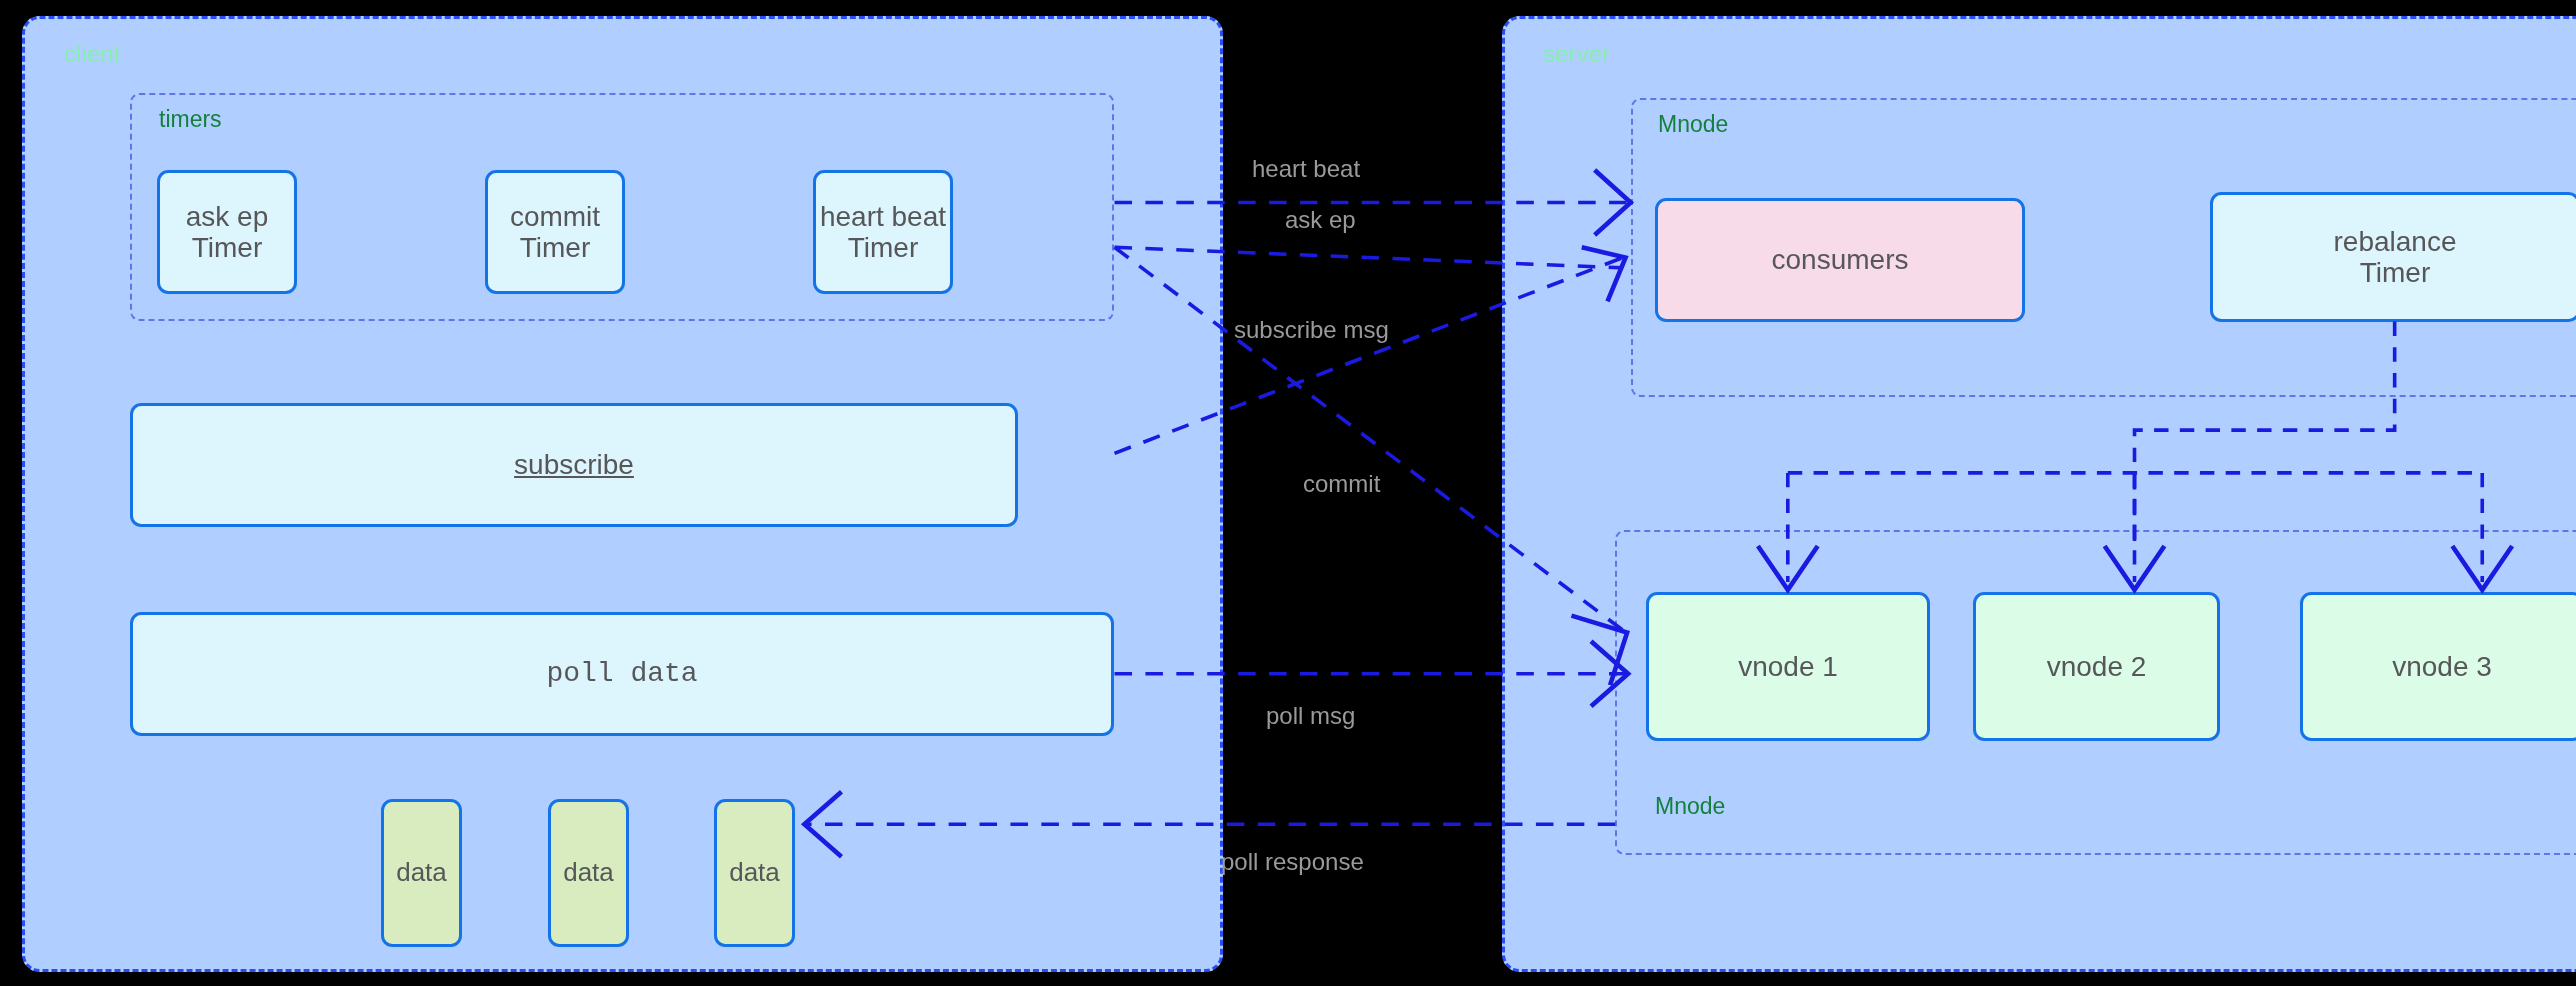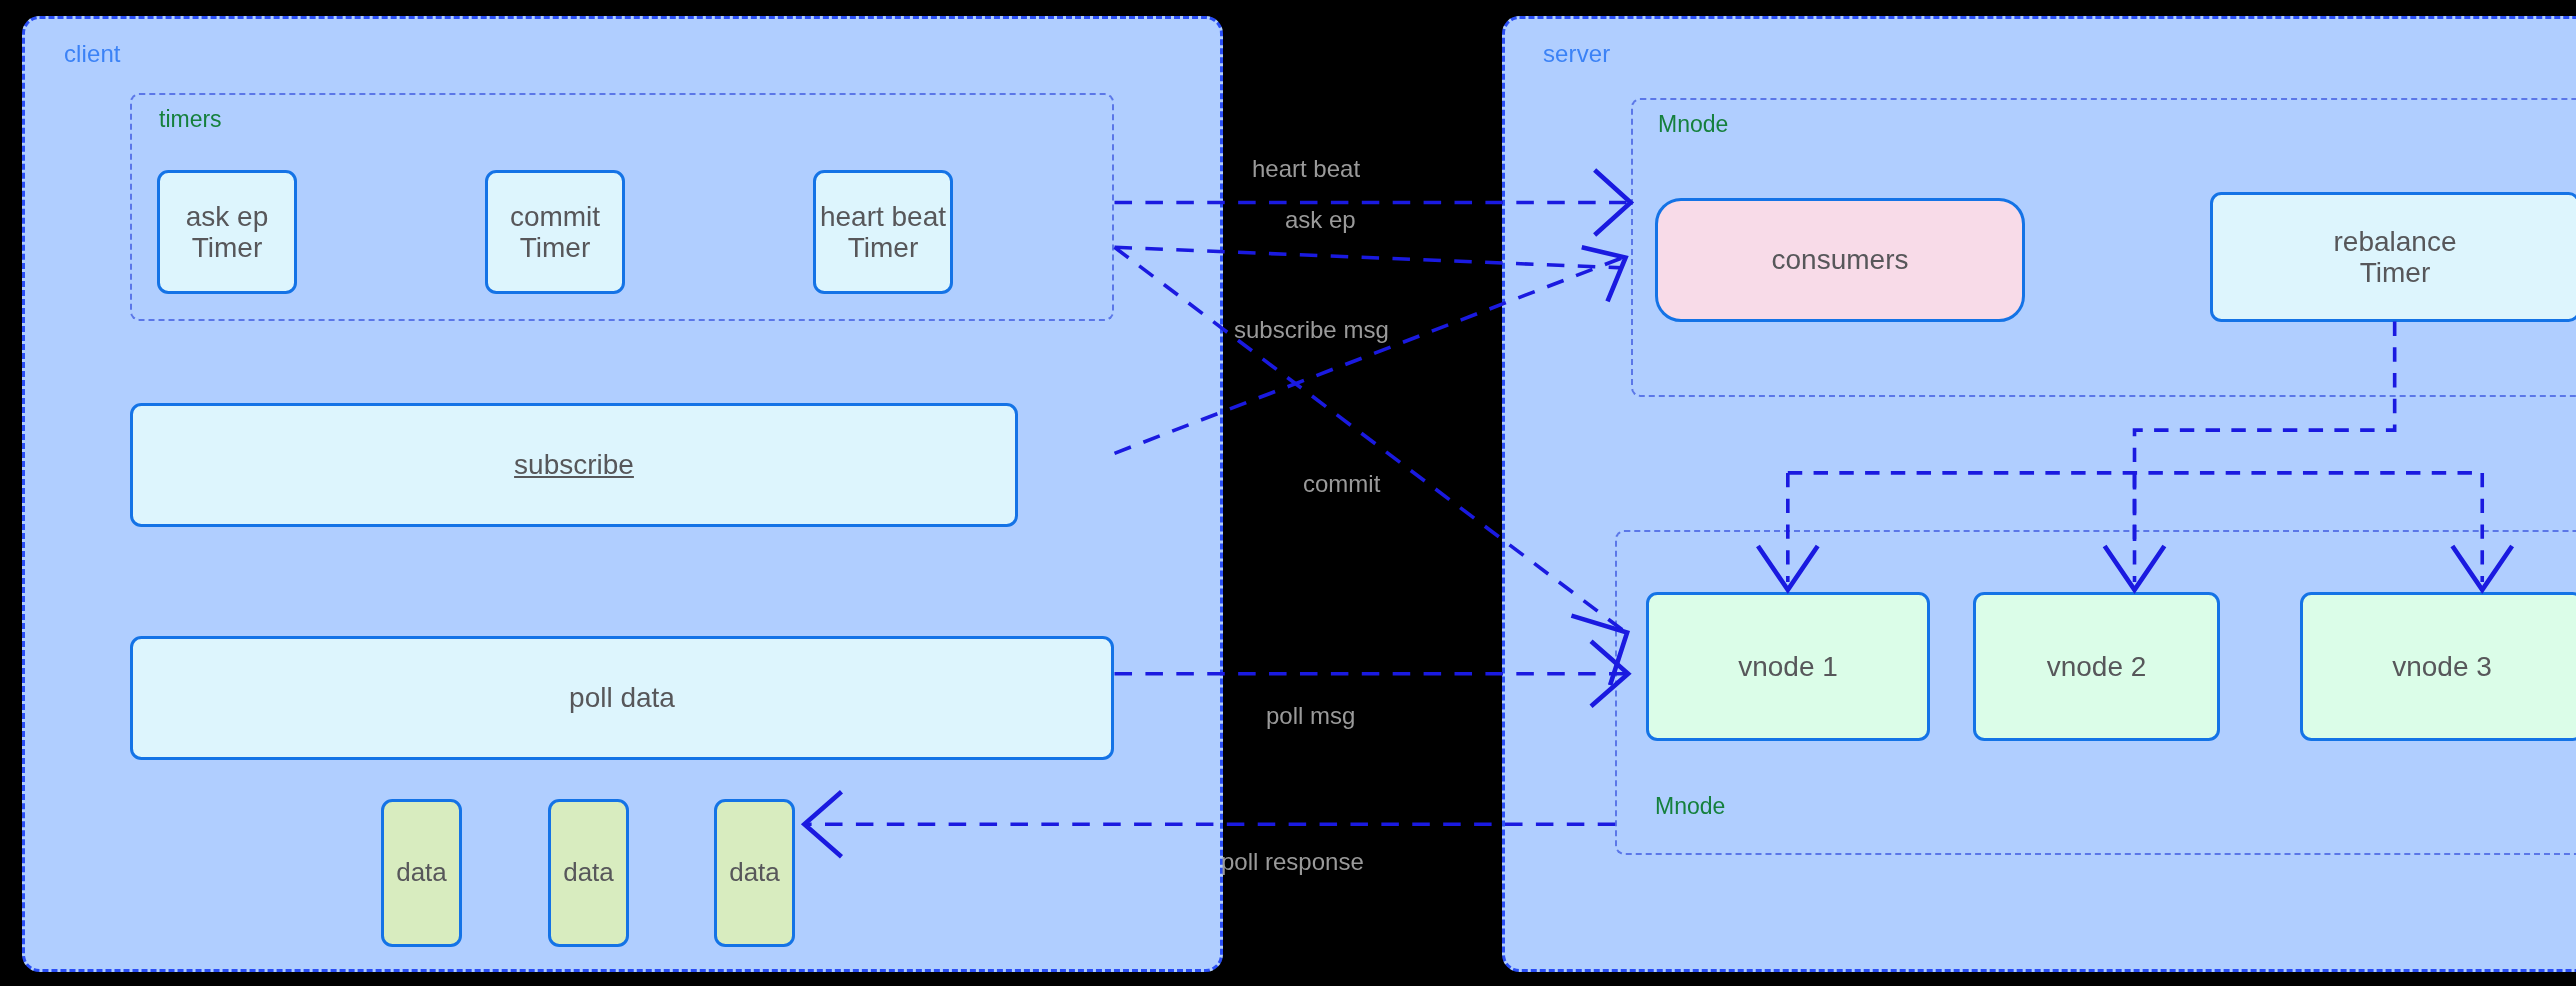--- a/index.html
+++ b/index.html
@@ -13,21 +13,21 @@
   
   .panel{
     position:absolute;
     background:#b0ceff;
     border:3.6px dashed #2a4ef5;
     border-radius:17.5px;
     box-sizing:border-box;
   }
   .panel-title{
     position:absolute;
-    color:#3b82f6;
+    color:#86efac;
     font-size:24px;
     white-space:nowrap;
     letter-spacing:0.1px;
   }
   
   .group{
     position:absolute;
     border:2.1px dashed #5b77e8;
     border-radius:9.3px;
     box-sizing:border-box;
@@ -95,33 +95,33 @@
 
   <div class="node fill-cyan" style="left:157px;top:170px;width:140px;height:124px;">ask ep
 Timer</div>
   <div class="node fill-cyan" style="left:485px;top:170px;width:140px;height:124px;">commit
 Timer</div>
   <div class="node fill-cyan" style="left:813px;top:170px;width:140px;height:124px;">heart beat
 Timer</div>
 
   <div class="node fill-cyan" style="left:130px;top:403px;width:888px;height:124px;text-decoration:underline;">subscribe</div>
 
-  <div class="node fill-cyan" style="left:130px;top:636px;width:984px;height:124px;">poll data</div>
+  <div class="node fill-cyan" style="left:130px;top:612px;width:984px;height:124px;font-family:Liberation Mono, monospace;">poll data</div>
 
   <div class="node fill-olive small" style="left:381px;top:799px;width:81px;height:148px;">data</div>
   <div class="node fill-olive small" style="left:548px;top:799px;width:81px;height:148px;">data</div>
   <div class="node fill-olive small" style="left:714px;top:799px;width:81px;height:148px;">data</div>
 
   <div class="panel" style="left:1502px;top:15.5px;width:1213px;height:956px;"></div>
   <div class="panel-title" style="left:1543px;top:40px;">server</div>
 
   <div class="group" style="left:1631px;top:98px;width:994px;height:299px;"></div>
   <div class="group-title" style="left:1658px;top:111px;">Mnode</div>
 
-  <div class="node fill-pink" style="left:1655px;top:198px;width:370px;height:124px;border-radius:26px;">consumers</div>
+  <div class="node fill-pink" style="left:1655px;top:198px;width:370px;height:124px;">consumers</div>
   <div class="node fill-cyan" style="left:2210px;top:192px;width:370px;height:130px;">rebalance
 Timer</div>
 
   <div class="group" style="left:1615px;top:530px;width:994px;height:325px;"></div>
   <div class="group-title" style="left:1655px;top:793px;">Mnode</div>
 
   <div class="node fill-mint" style="left:1646px;top:592px;width:284px;height:149px;text-align:right;">vnode 1</div>
   <div class="node fill-mint" style="left:1973px;top:592px;width:247px;height:149px;">vnode 2</div>
   <div class="node fill-mint" style="left:2300px;top:592px;width:284px;height:149px;">vnode 3</div>
 

